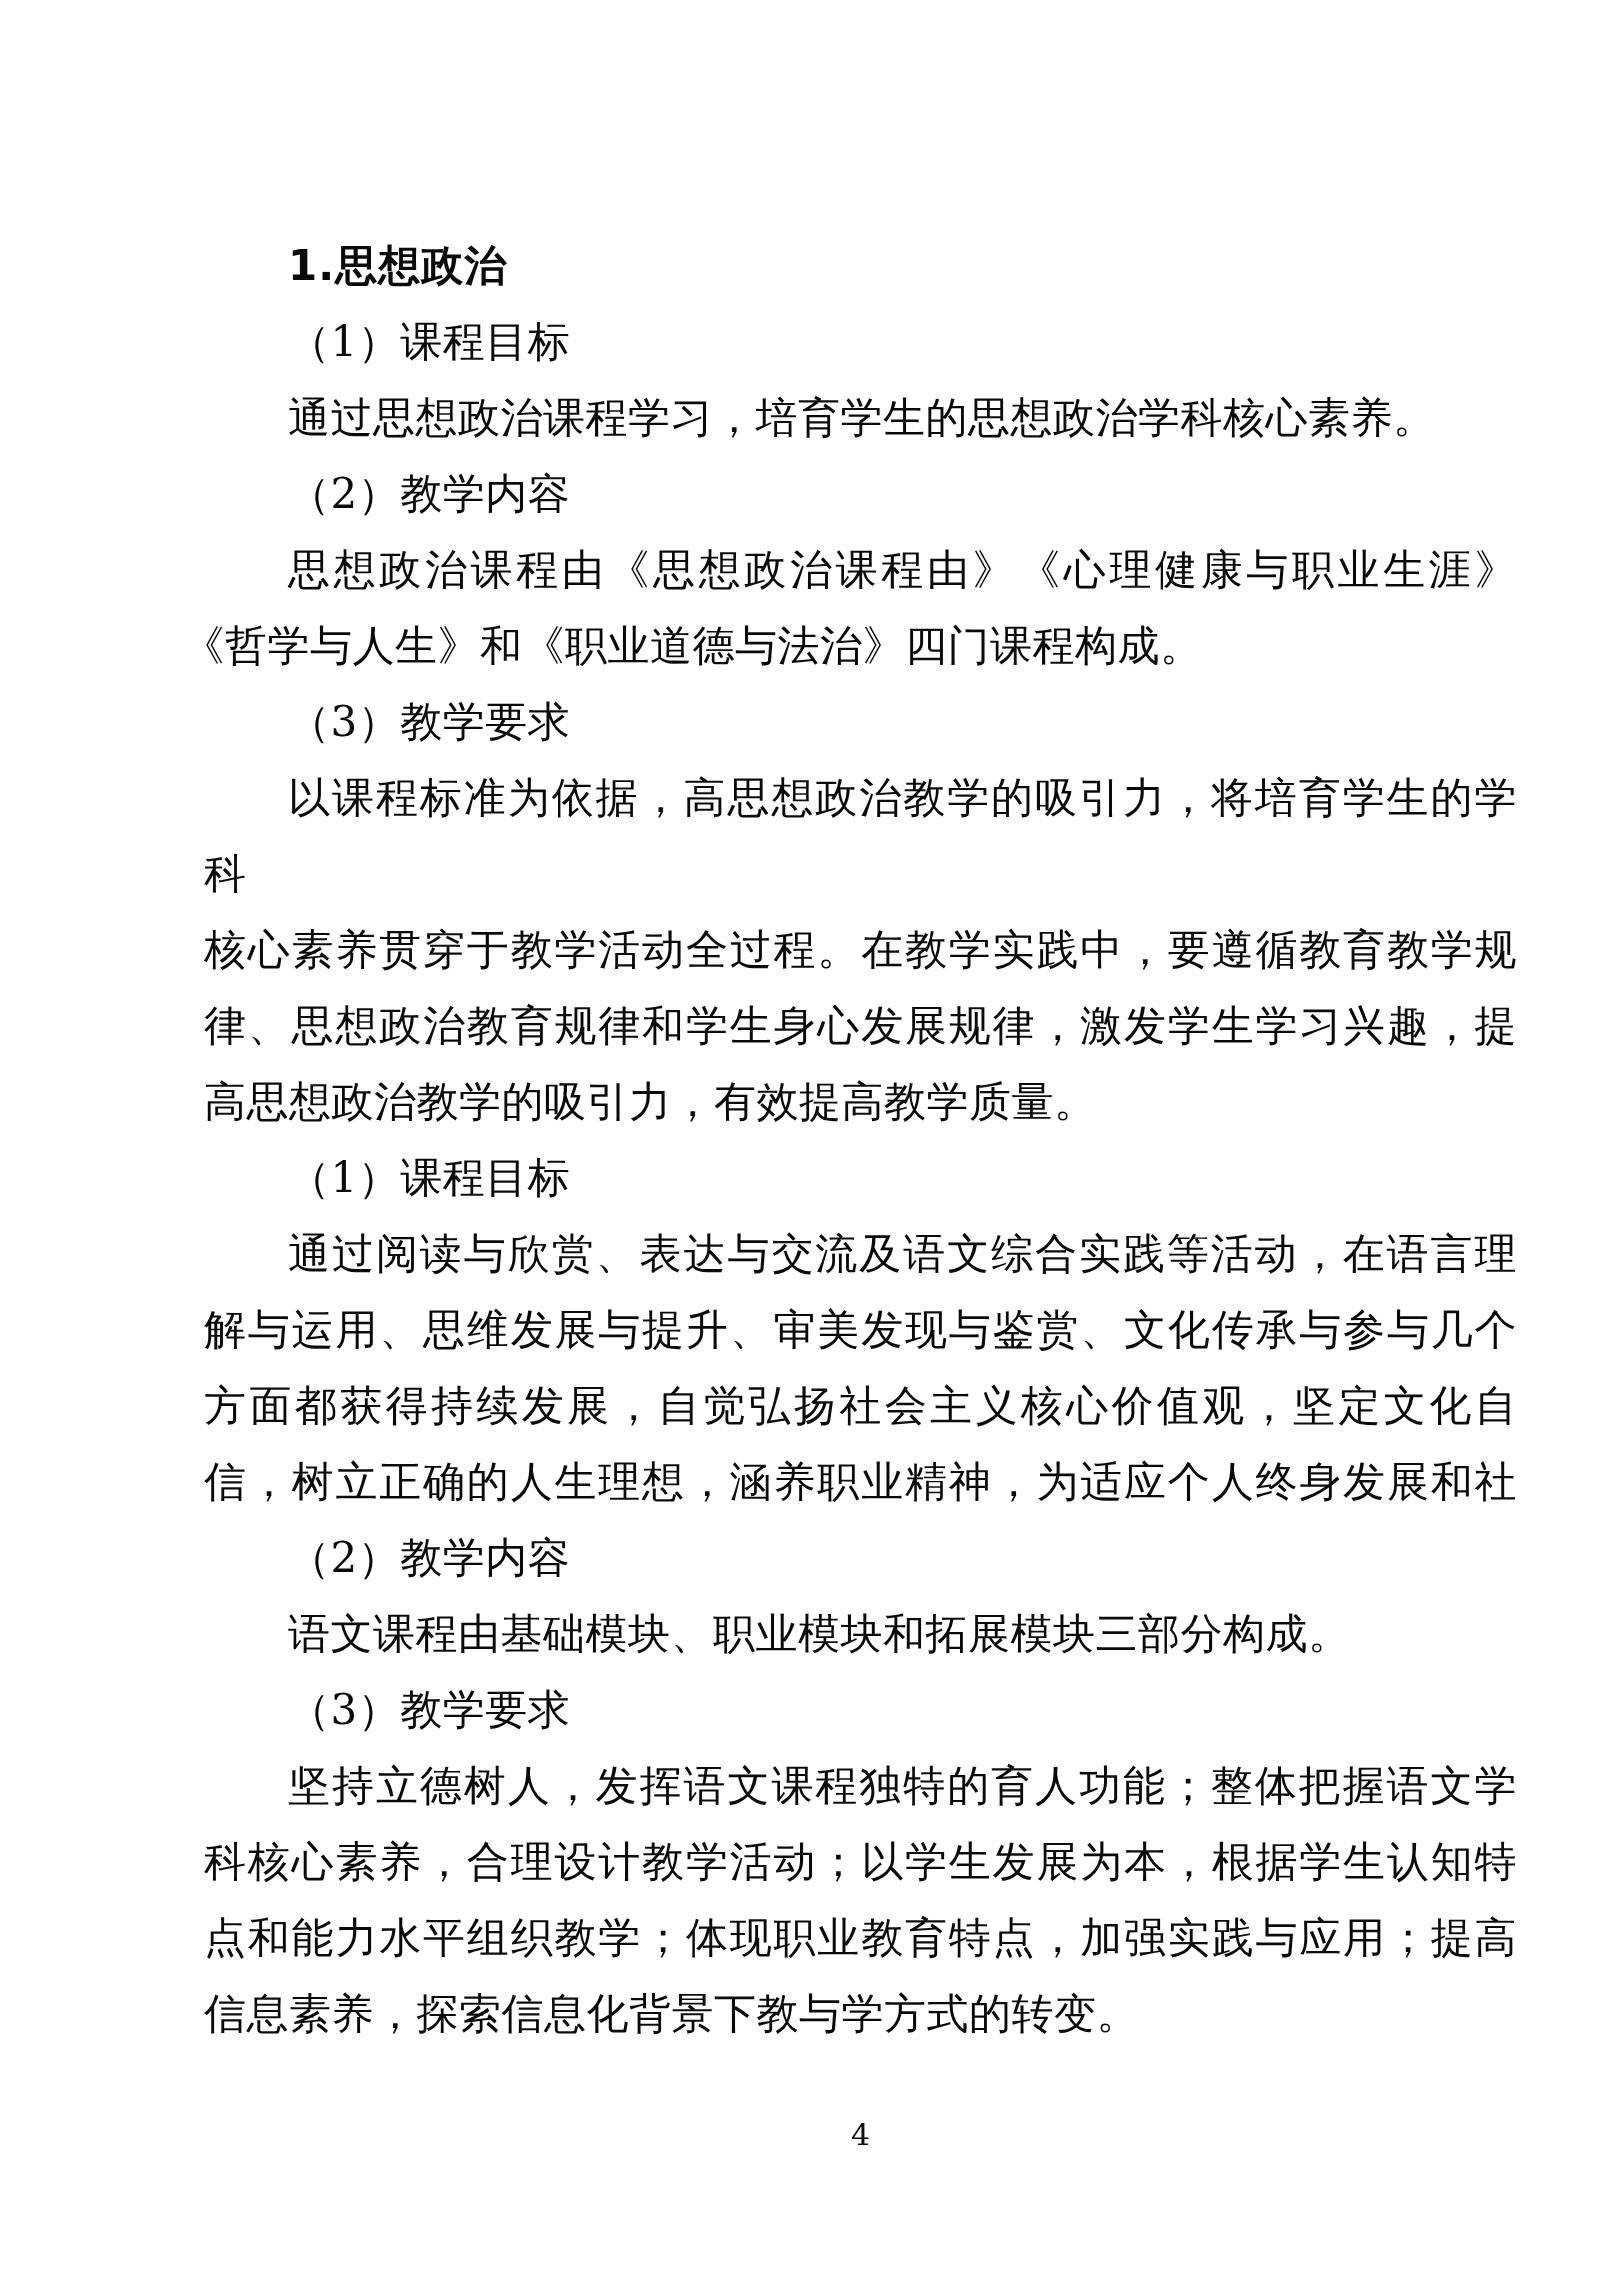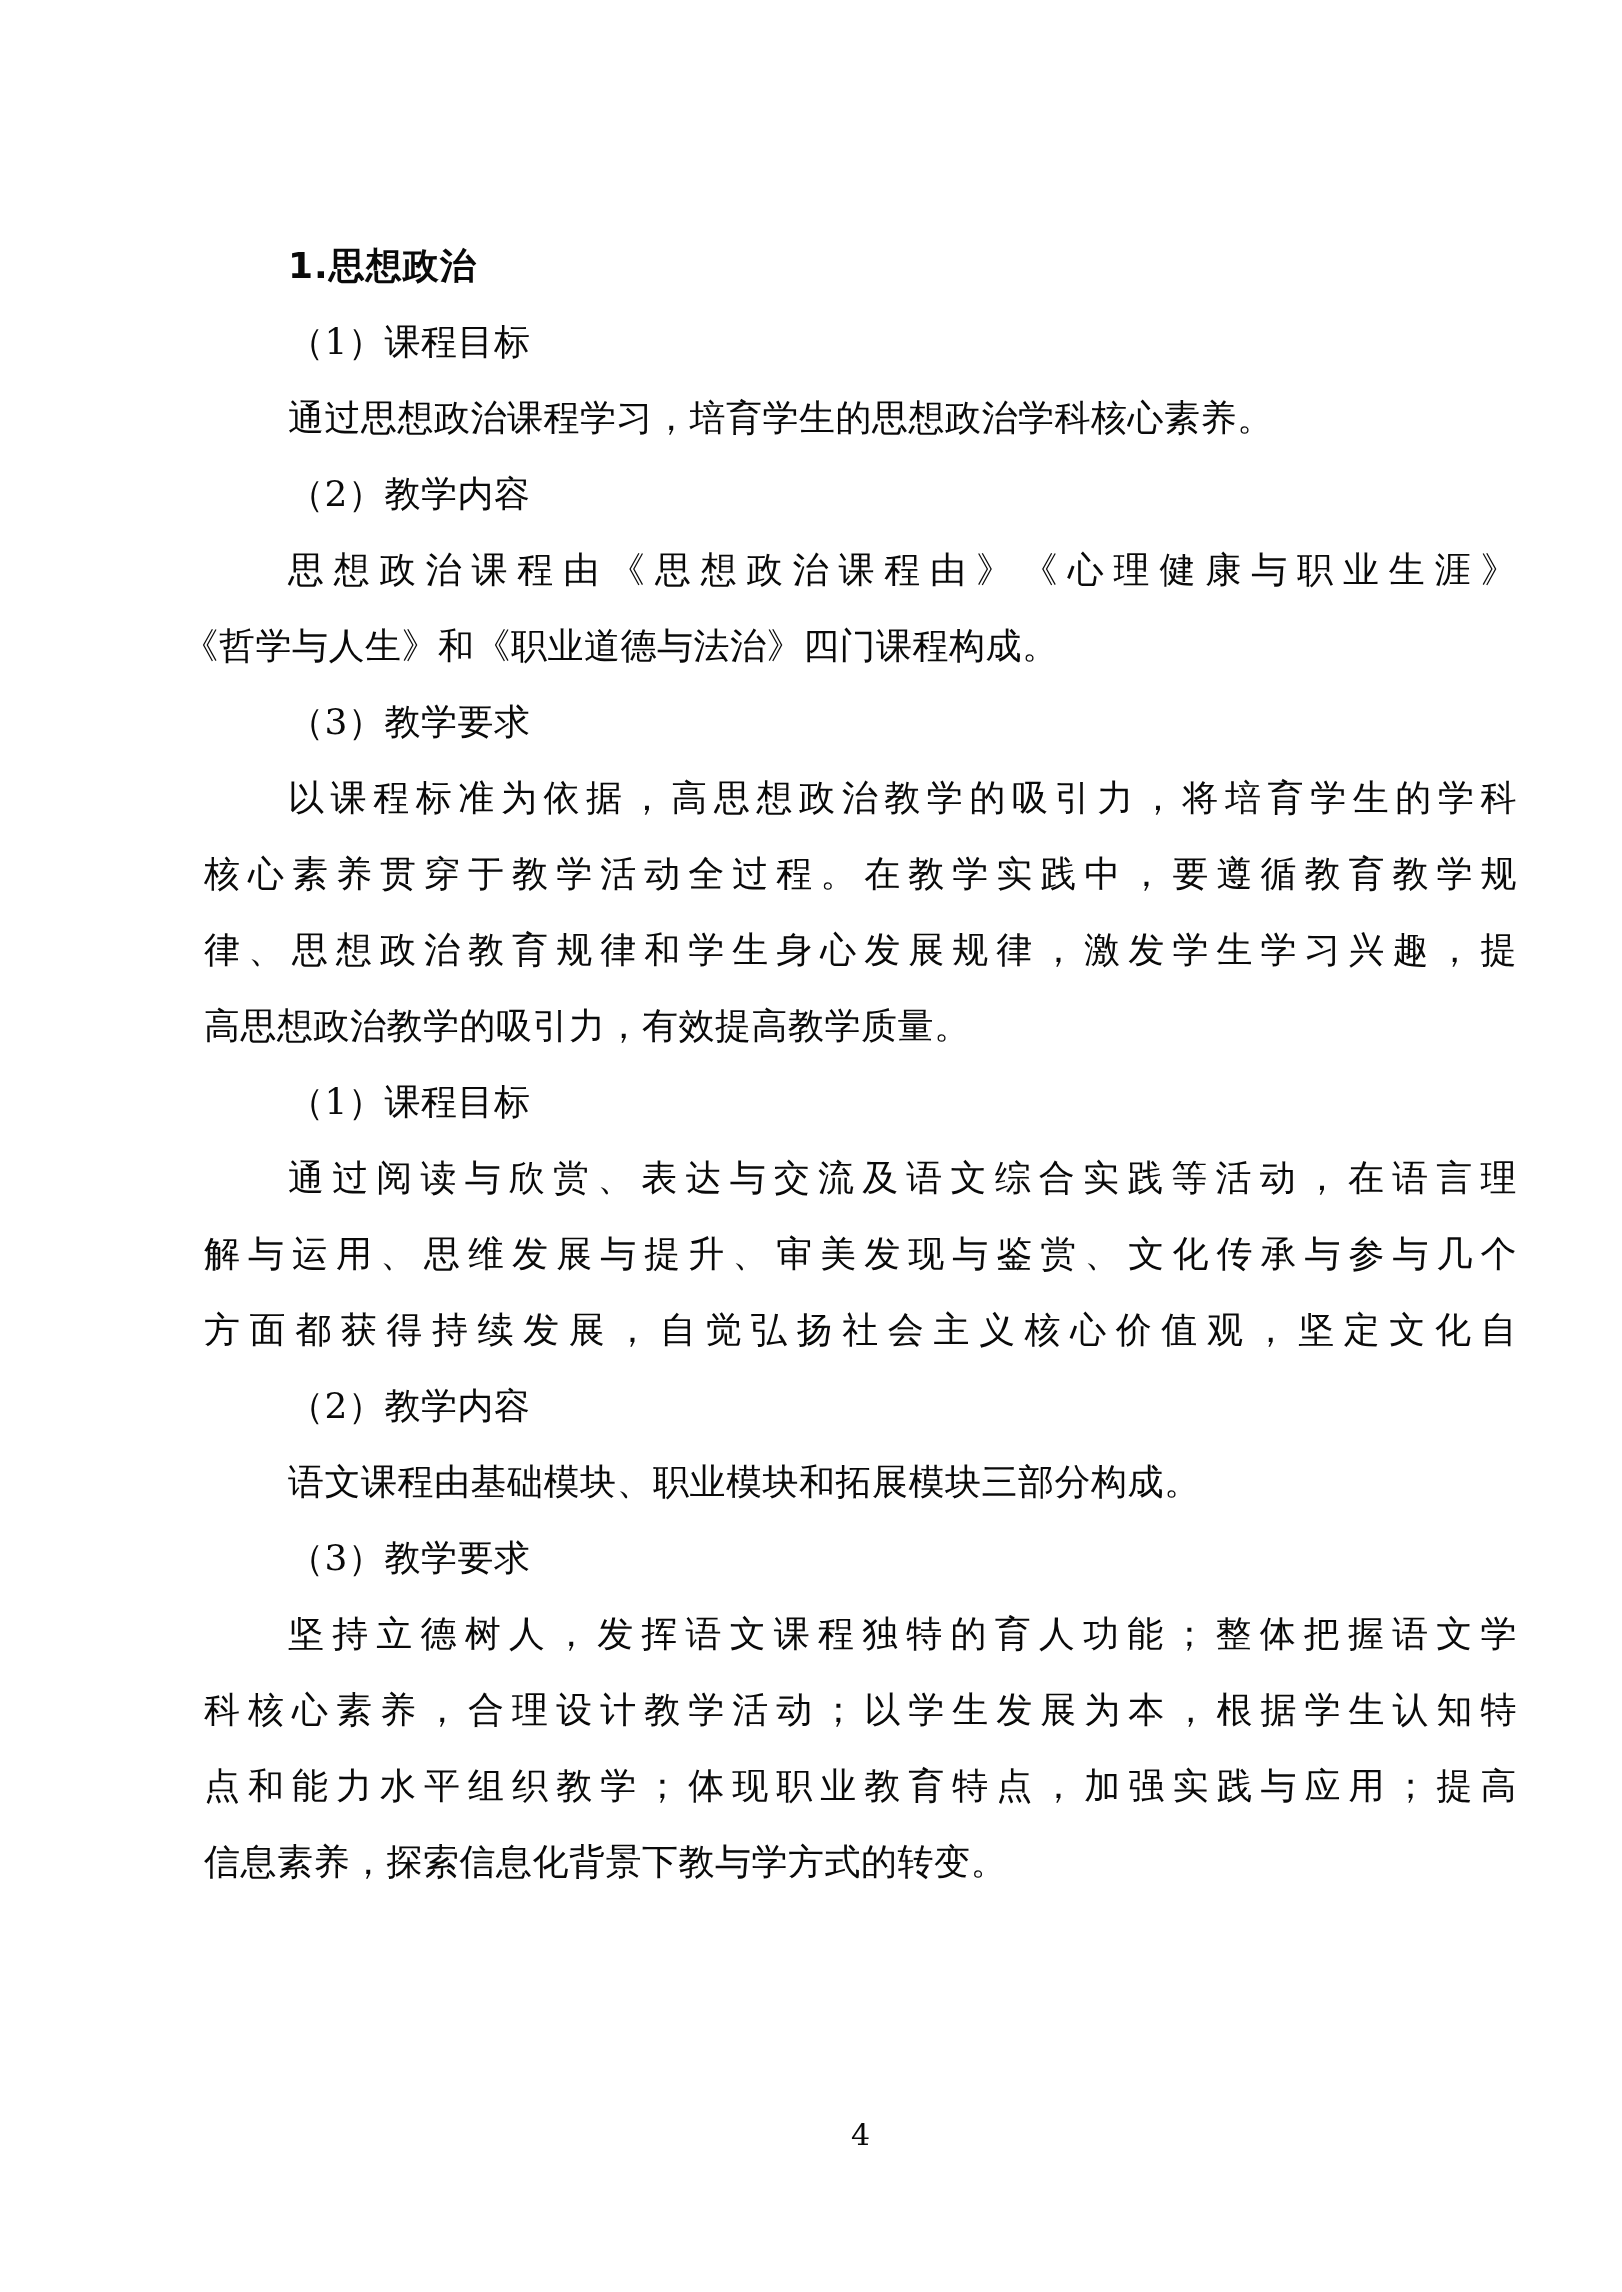--- a/index.html
+++ b/index.html
@@ -18,21 +18,21 @@
     background: #ffffff;
   }
   .content {
     position: absolute;
     left: 204px;
     top: 228px;
     width: 1313px;
   }
   .line {
     line-height: 76px;
-    font-size: 36px;
+    font-size: 42px;
     text-align: left;
     white-space: normal;
     letter-spacing: 0.5px;
   }
   .stretch {
     text-align: justify;
     text-align-last: justify;
     text-justify: inter-character;
   }
   .indent { text-indent: 84px; }
@@ -66,20 +66,21 @@
     <div class="line hang">《哲学与人生》和《职业道德与法治》四门课程构成。</div>
     <div class="line indent">（3）教学要求</div>
     <div class="line indent stretch">以课程标准为依据，高思想政治教学的吸引力，将培育学生的学科</div>
     <div class="line stretch">核心素养贯穿于教学活动全过程。在教学实践中，要遵循教育教学规</div>
     <div class="line stretch">律、思想政治教育规律和学生身心发展规律，激发学生学习兴趣，提</div>
     <div class="line">高思想政治教学的吸引力，有效提高教学质量。</div>
     <div class="line indent">（1）课程目标</div>
     <div class="line indent stretch">通过阅读与欣赏、表达与交流及语文综合实践等活动，在语言理</div>
     <div class="line stretch">解与运用、思维发展与提升、审美发现与鉴赏、文化传承与参与几个</div>
     <div class="line stretch">方面都获得持续发展，自觉弘扬社会主义核心价值观，坚定文化自</div>
+    <div class="line stretch">信，树立正确的人生理想，涵养职业精神，为适应个人终身发展和社</div>
     <div class="line indent">（2）教学内容</div>
     <div class="line indent">语文课程由基础模块、职业模块和拓展模块三部分构成。</div>
     <div class="line indent">（3）教学要求</div>
     <div class="line indent stretch">坚持立德树人，发挥语文课程独特的育人功能；整体把握语文学</div>
     <div class="line stretch">科核心素养，合理设计教学活动；以学生发展为本，根据学生认知特</div>
     <div class="line stretch">点和能力水平组织教学；体现职业教育特点，加强实践与应用；提高</div>
     <div class="line">信息素养，探索信息化背景下教与学方式的转变。</div>
   </div>
   <div class="page-number">4</div>
 </div>

